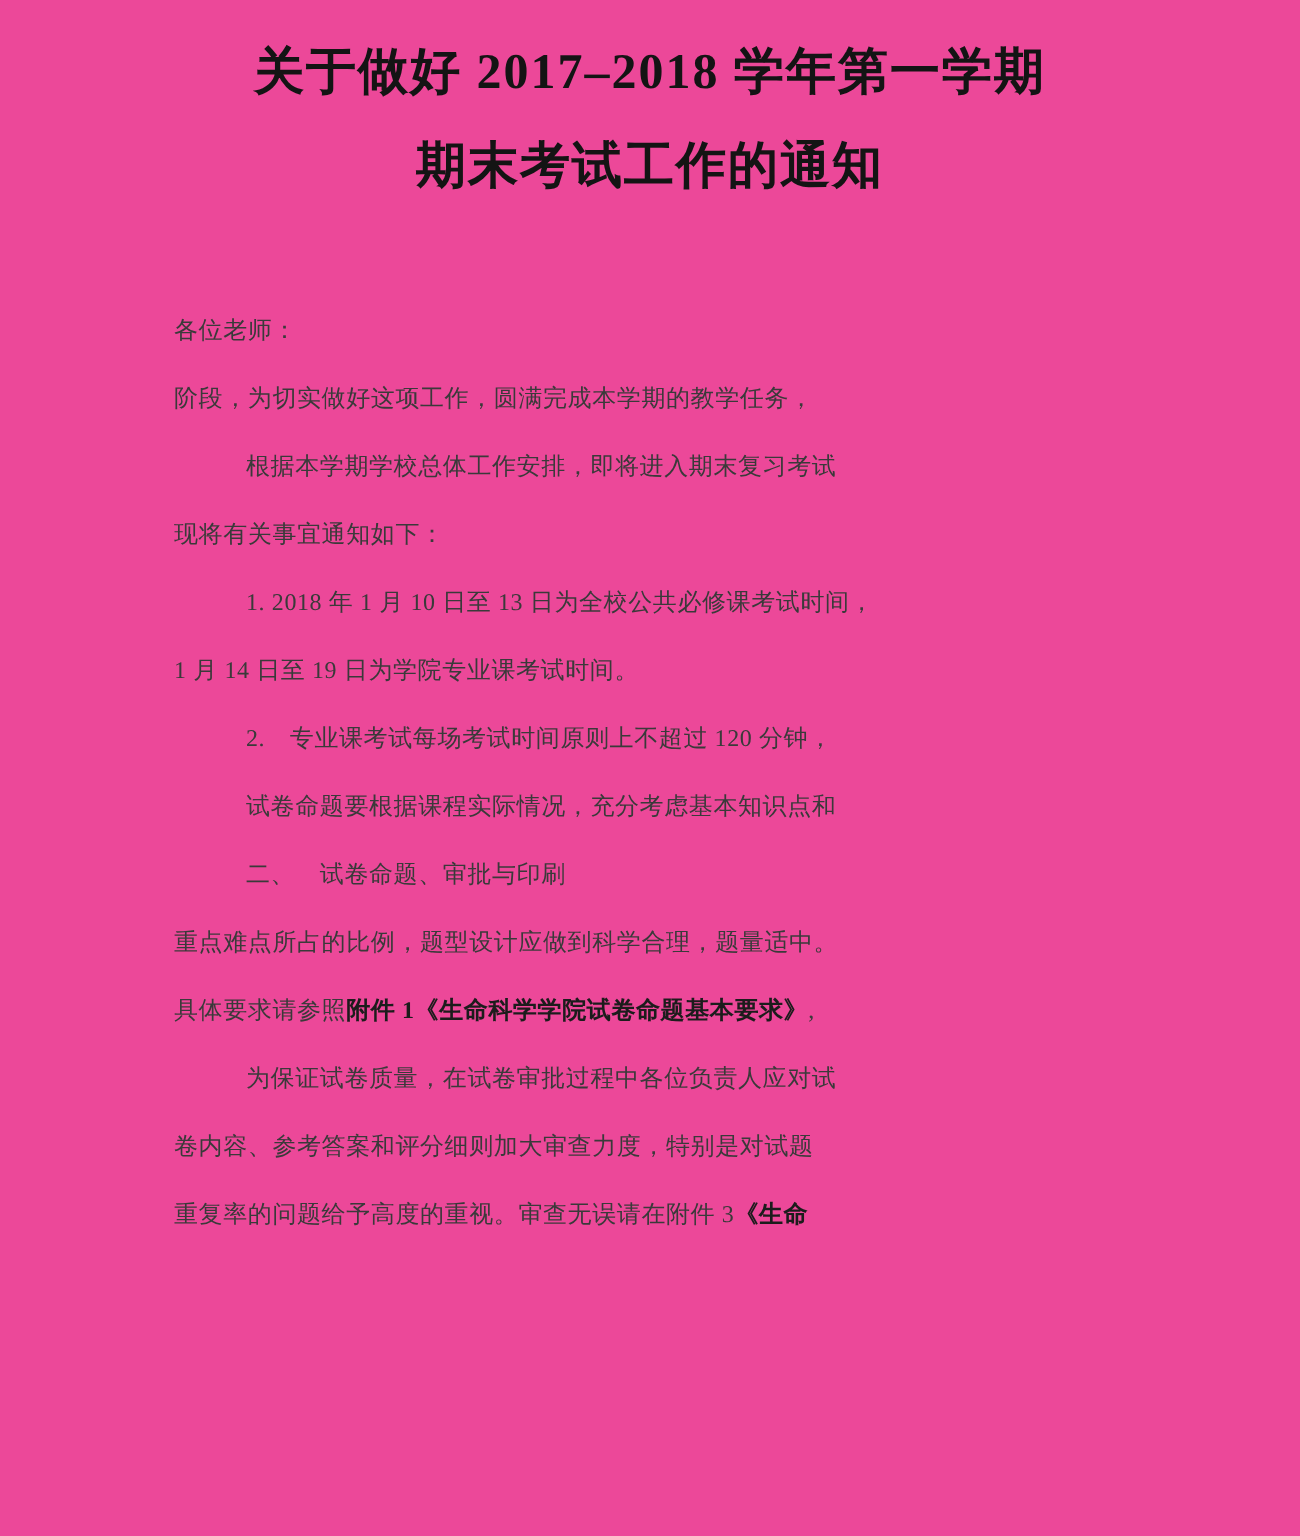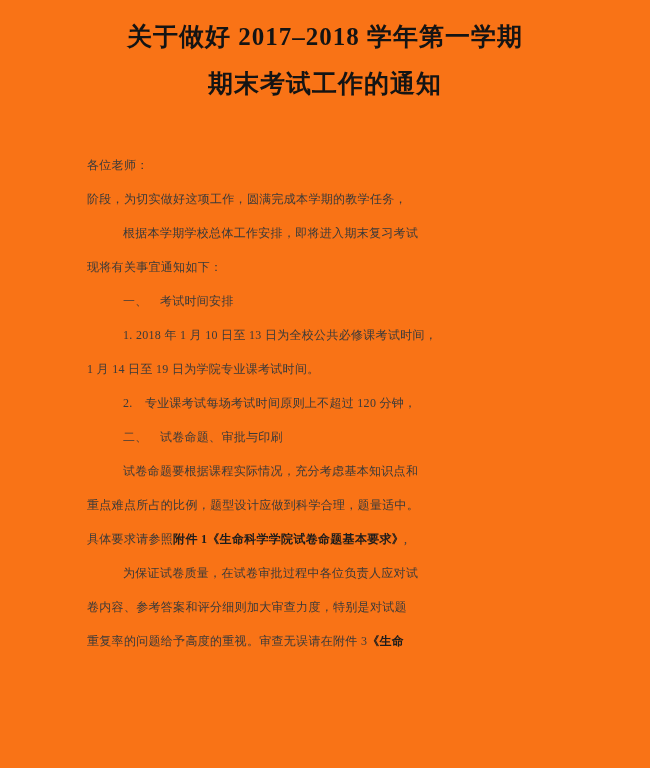--- a/index.html
+++ b/index.html
@@ -4,21 +4,21 @@
 <style>
   html, body {
     margin: 0;
     padding: 0;
     background: #ffffff;
   }
   .page {
     position: relative;
     width: 650px;
     height: 768px;
-    background: #f97316;
+    background: #ec4899;
     overflow: hidden;
     font-family: "Liberation Serif", "DejaVu Serif", serif;
   }
   .doc-title {
     position: absolute;
     top: 13px;
     left: 0;
     width: 650px;
     text-align: center;
     font-size: 25px;
@@ -55,25 +55,24 @@
 <div class="page">
   <div class="doc-title">
     <div class="title-line">关于做好 2017–2018 学年第一学期</div>
     <div class="title-line">期末考试工作的通知</div>
   </div>
   <div class="doc-body">
       <div class="line"><span>各位老师：</span></div>
       <div class="line"><span>阶段，为切实做好这项工作，圆满完成本学期的教学任务，</span></div>
       <div class="line indent"><span>根据本学期学校总体工作安排，即将进入期末复习考试</span></div>
       <div class="line"><span>现将有关事宜通知如下：</span></div>
-      <div class="line indent"><span>一、　考试时间安排</span></div>
       <div class="line indent"><span>1. 2018 年 1 月 10 日至 13 日为全校公共必修课考试时间，</span></div>
       <div class="line"><span>1 月 14 日至 19 日为学院专业课考试时间。</span></div>
       <div class="line indent"><span>2.　专业课考试每场考试时间原则上不超过 120 分钟，</span></div>
+      <div class="line indent"><span>试卷命题要根据课程实际情况，充分考虑基本知识点和</span></div>
       <div class="line indent"><span>二、　试卷命题、审批与印刷</span></div>
-      <div class="line indent"><span>试卷命题要根据课程实际情况，充分考虑基本知识点和</span></div>
       <div class="line"><span>重点难点所占的比例，题型设计应做到科学合理，题量适中。</span></div>
       <div class="line"><span>具体要求请参照</span><span class="bold">附件 1《生命科学学院试卷命题基本要求》</span><span>,</span></div>
       <div class="line indent"><span>为保证试卷质量，在试卷审批过程中各位负责人应对试</span></div>
       <div class="line"><span>卷内容、参考答案和评分细则加大审查力度，特别是对试题</span></div>
       <div class="line"><span>重复率的问题给予高度的重视。审查无误请在附件 3</span><span class="bold">《生命</span></div>
     </div>
 </div>
 
 </body></html>

